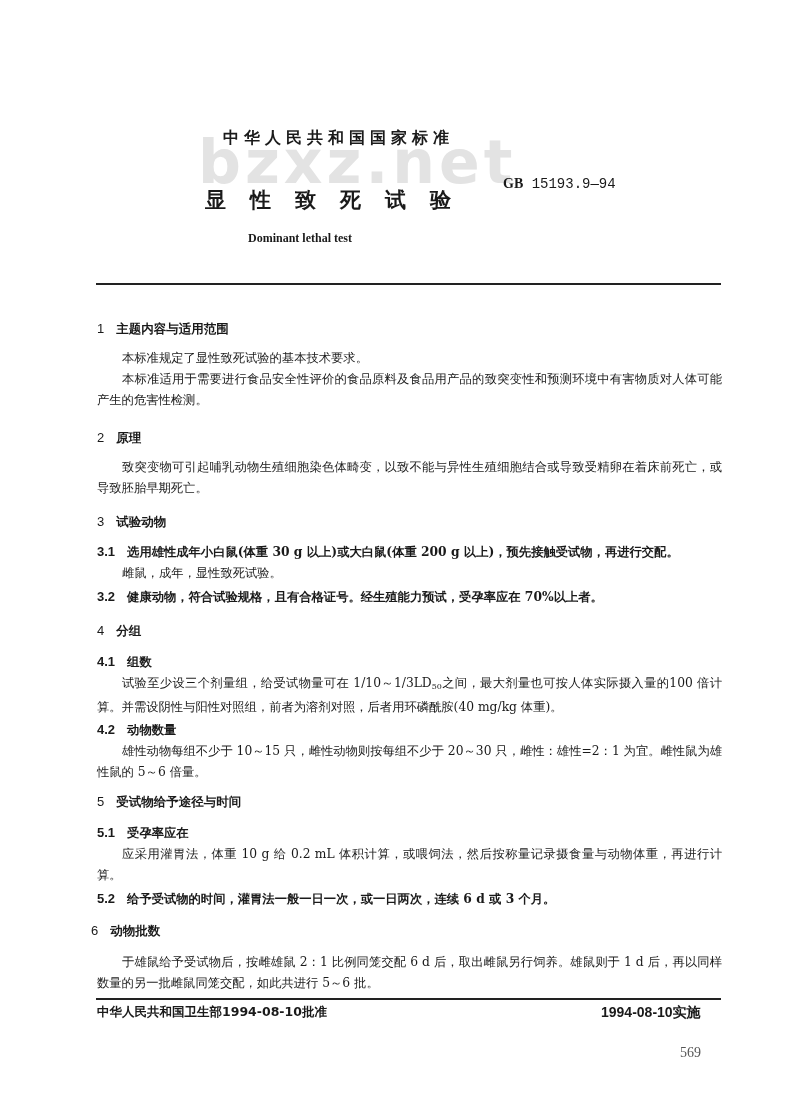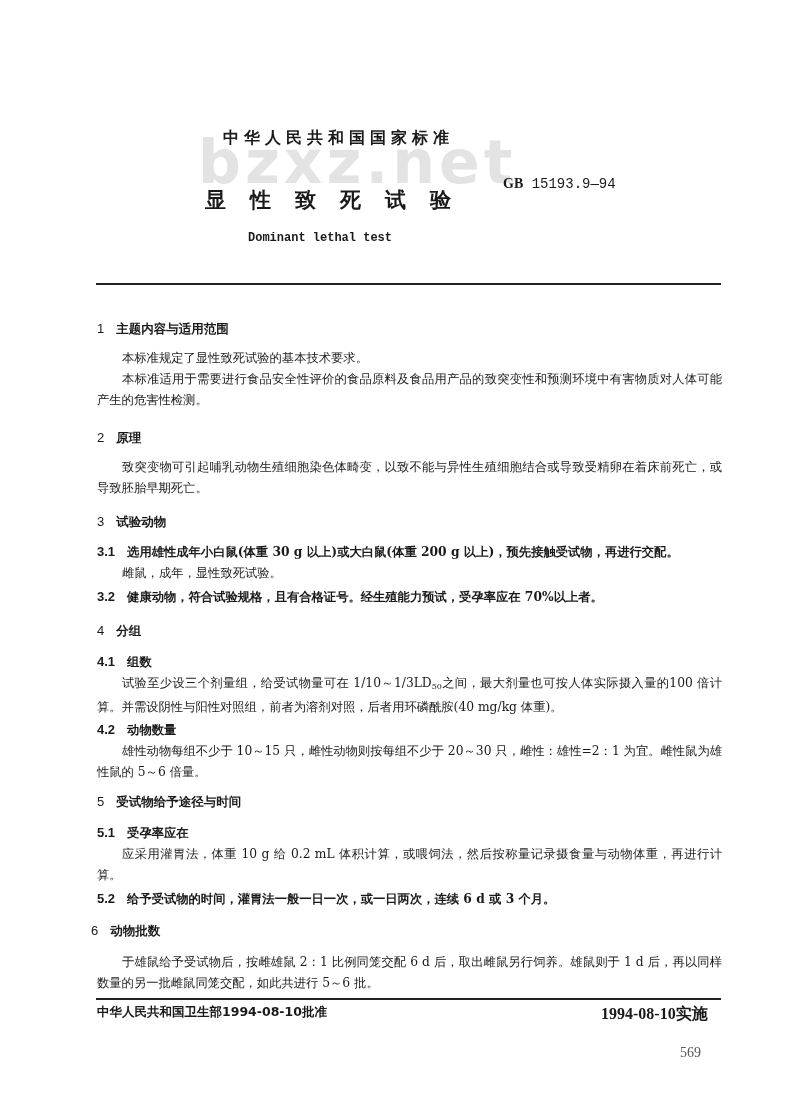--- a/index.html
+++ b/index.html
@@ -27,21 +27,21 @@
       font-size: 21px; letter-spacing: 24px; z-index: 1;
     }
     .std-code {
       left: 503px; top: 176px;
       font-family: "Liberation Mono", "DejaVu Sans Mono", monospace;
       font-size: 14px; z-index: 1;
     }
     .std-code .gb { font-family: "Liberation Serif", serif; font-weight: bold; }
     .en-title {
       left: 248px; top: 231px;
-      font-family: Liberation Mono, monospace; font-weight: bold;
+      font-family: Liberation Serif, serif; font-weight: bold;
       font-size: 12px;
     }
     .rule { left: 96px; width: 625px; height: 1px; background: #222; }
     .rule-top { top: 283px; height: 2px; }
     .rule-bottom { top: 998px; height: 2px; }
 
     .body-text { font-size: 12.3px; line-height: 21px; }
     .h1 {
       font-family: "DejaVu Sans", sans-serif; font-size: 12.5px; font-weight: bold;
     }
@@ -49,21 +49,21 @@
     .h2 { font-size: 12.3px; font-weight: bold; }
     .h2 .num { font-family: "Liberation Sans", sans-serif; font-size: 13px; margin-right: 12px; }
     .para { width: 625px; text-indent: 25px; text-align: justify; }
     .sub { font-size: 8px; vertical-align: -2px; }
     .footer-left {
       left: 97px; top: 1004px;
       font-family: "DejaVu Sans", sans-serif; font-weight: bold; font-size: 12.5px;
     }
     .footer-right {
       left: 601px; top: 1004px;
-      font-family: Liberation Serif, serif; font-weight: bold; font-size: 16px;
+      font-family: Liberation Sans, sans-serif; font-weight: bold; font-size: 14px;
     }
     .page-num {
       left: 680px; top: 1045px;
       font-family: "Liberation Serif", serif; font-size: 14px; color: #555;
     }
   </style>
 </head>
 <body>
 
 <div class="abs watermark">bzxz.net</div>

